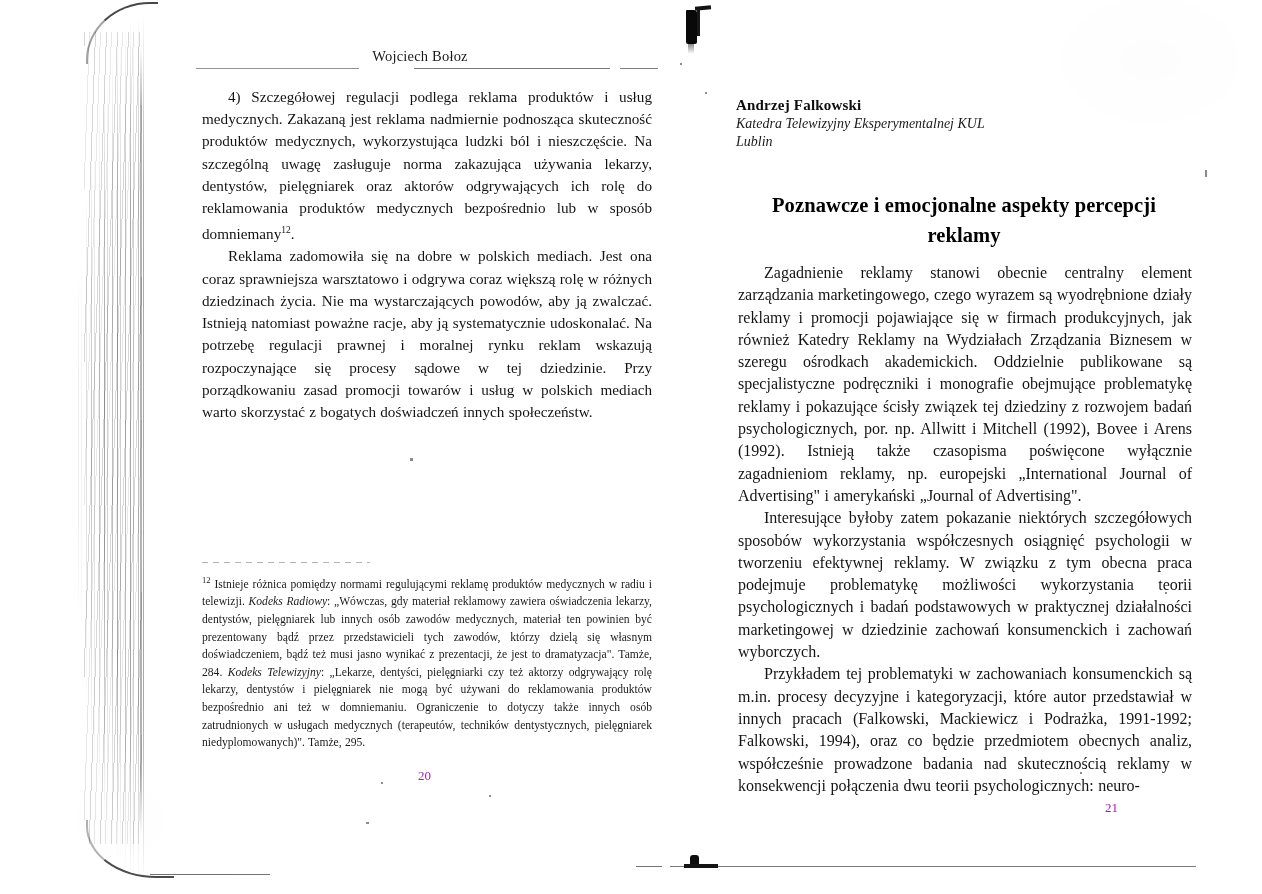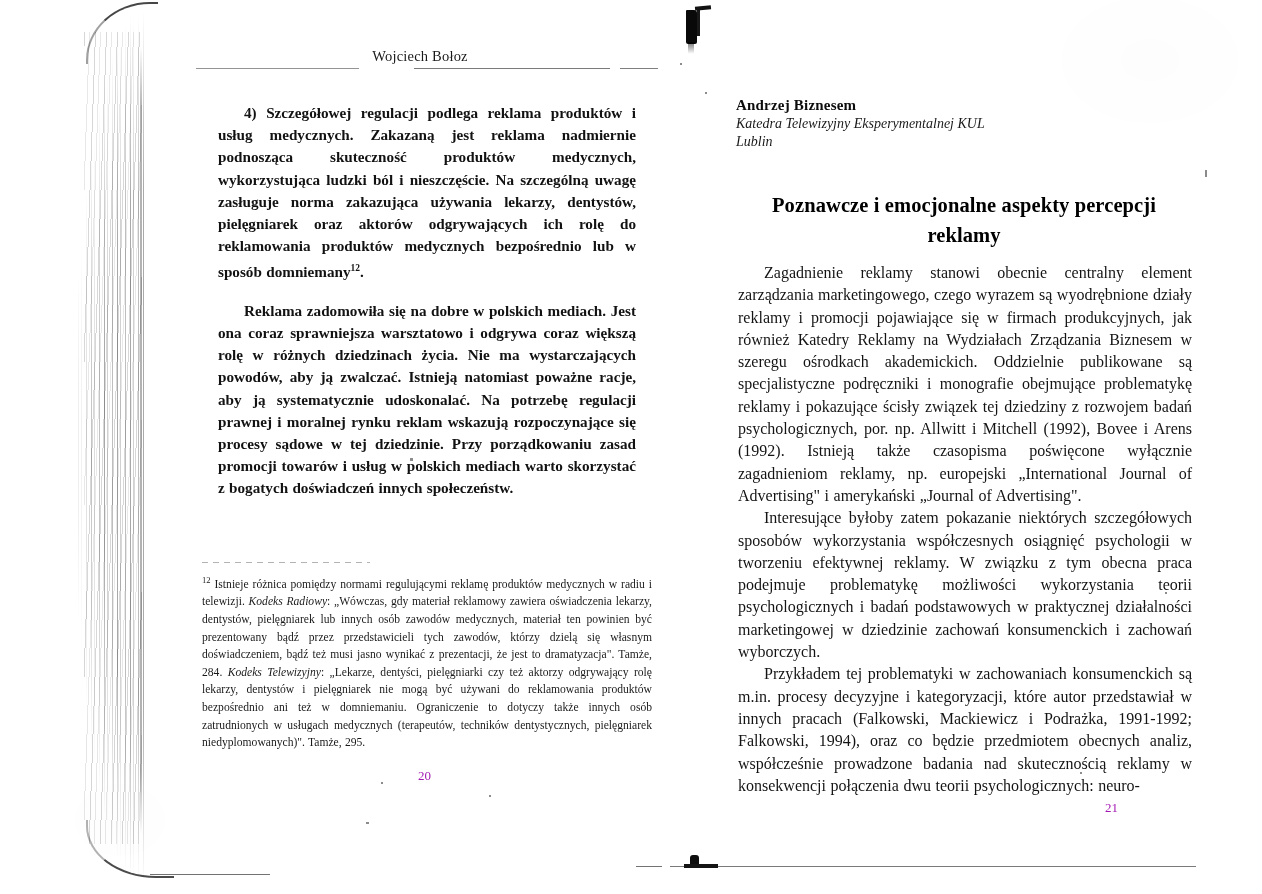--- a/index.html
+++ b/index.html
@@ -184,28 +184,27 @@
       rgba(0,0,0,0.50) 424px, rgba(0,0,0,0.50) 462px);
   }
 
   .body-block {
     position: absolute;
     left: 52px;
     top: 86px;
     width: 450px;
   }
   .body-block p {
-    margin: 16px;
+    margin: 0;
     text-indent: 26px;
     text-align: justify;
     font-size: 15.2px;
     line-height: 22.2px;
     word-spacing: .5px;
     color: #141414;
-    font-weight: bold;
   }
   sup { font-size: 9.5px; vertical-align: super; }
 
   
   .fn-rule {
     position: absolute;
     left: 52px;
     top: 562px;
     width: 168px;
     height: 1px;
@@ -333,21 +332,21 @@
       <span class="fn-marker">12</span>
       <span>Istnieje różnica pomiędzy normami regulującymi reklamę produktów medycznych w radiu i telewizji. </span><i>Kodeks Radiowy</i><span>: „Wówczas, gdy materiał reklamowy zawiera oświadczenia lekarzy, dentystów, pielęgniarek lub innych osób zawodów medycznych, materiał ten powinien być prezentowany bądź przez przedstawicieli tych zawodów, którzy dzielą się własnym doświadczeniem, bądź też musi jasno wynikać z prezentacji, że jest to dramatyzacja". Tamże, 284. </span><i>Kodeks Telewizyjny</i><span>: „Lekarze, dentyści, pielęgniarki czy też aktorzy odgrywający rolę lekarzy, dentystów i pielęgniarek nie mogą być używani do reklamowania produktów bezpośrednio ani też w domniemaniu. Ograniczenie to dotyczy także innych osób zatrudnionych w usługach medycznych (terapeutów, techników dentystycznych, pielęgniarek niedyplomowanych)". Tamże, 295.</span>
     </div>
 
     <div class="folio folio-left">20</div>
   </div>
 
   <div class="page page-right">
 
     <div class="author-block">
-      <div class="author-name">Andrzej Biznesem</div>
+      <div class="author-name">Andrzej Falkowski</div>
       <div class="author-affil">Katedra Telewizyjny Eksperymentalnej KUL</div>
       <div class="author-city">Lublin</div>
     </div>
 
     <div class="article-title">Poznawcze i emocjonalne aspekty percepcji reklamy</div>
 
     <div class="rt-body">
       <p>Zagadnienie reklamy stanowi obecnie centralny element zarządzania marketingowego, czego wyrazem są wyodrębnione działy reklamy i promocji pojawiające się w firmach produkcyjnych, jak również Katedry Reklamy na Wydziałach Zrządzania Biznesem w szeregu ośrodkach akademickich. Oddzielnie publikowane są specjalistyczne podręczniki i monografie obejmujące problematykę reklamy i pokazujące ścisły związek tej dziedziny z rozwojem badań psychologicznych, por. np. Allwitt i Mitchell (1992), Bovee i Arens (1992). Istnieją także czasopisma poświęcone wyłącznie zagadnieniom reklamy, np. europejski „International Journal of Advertising" i amerykański „Journal of Advertising".</p>
       <p>Interesujące byłoby zatem pokazanie niektórych szczegółowych sposobów wykorzystania współczesnych osiągnięć psychologii w tworzeniu efektywnej reklamy. W związku z tym obecna praca podejmuje problematykę możliwości wykorzystania teorii psychologicznych i badań podstawowych w praktycznej działalności marketingowej w dziedzinie zachowań konsumenckich i zachowań wyborczych.</p>
       <p>Przykładem tej problematyki w zachowaniach konsumenckich są m.in. procesy decyzyjne i kategoryzacji, które autor przedstawiał w innych pracach (Falkowski, Mackiewicz i Podrażka, 1991-1992; Falkowski, 1994), oraz co będzie przedmiotem obecnych analiz, współcześnie prowadzone badania nad skutecznością reklamy w konsekwencji połączenia dwu teorii psychologicznych: neuro-</p>

